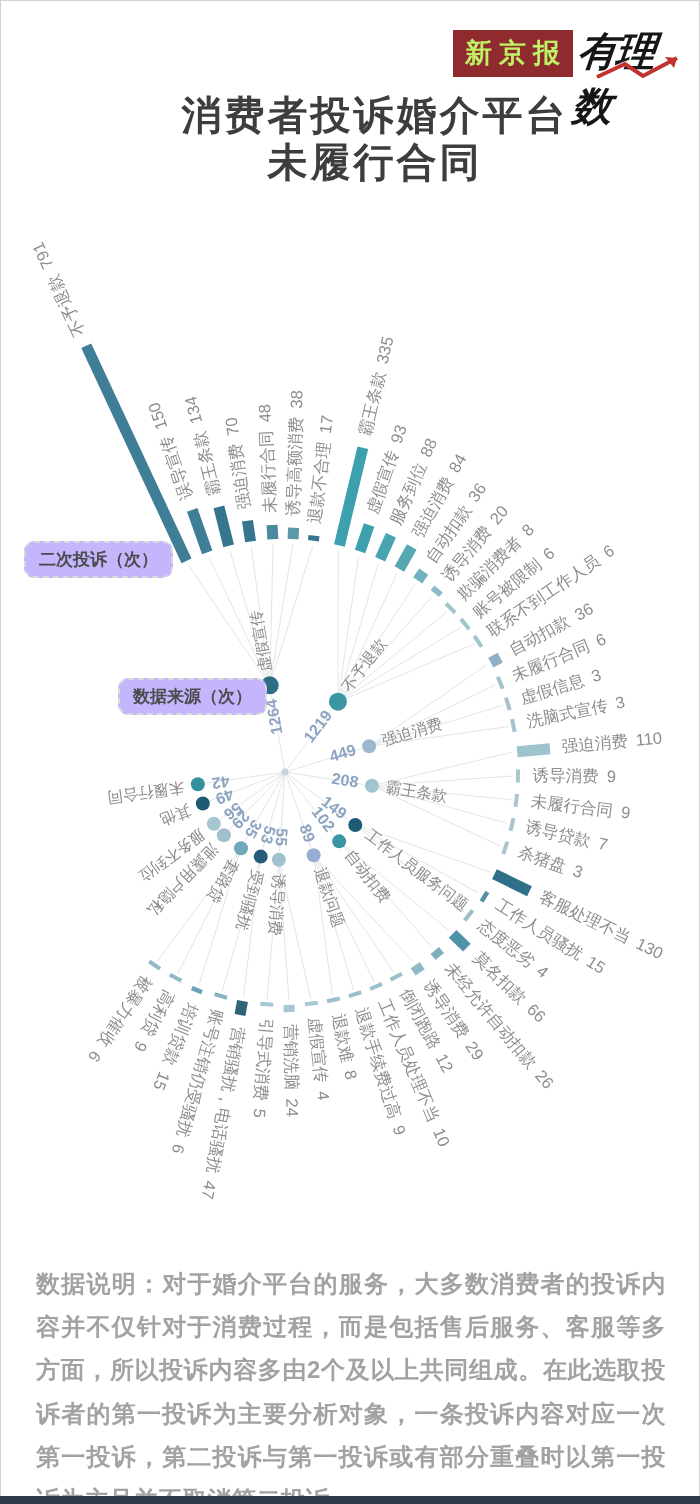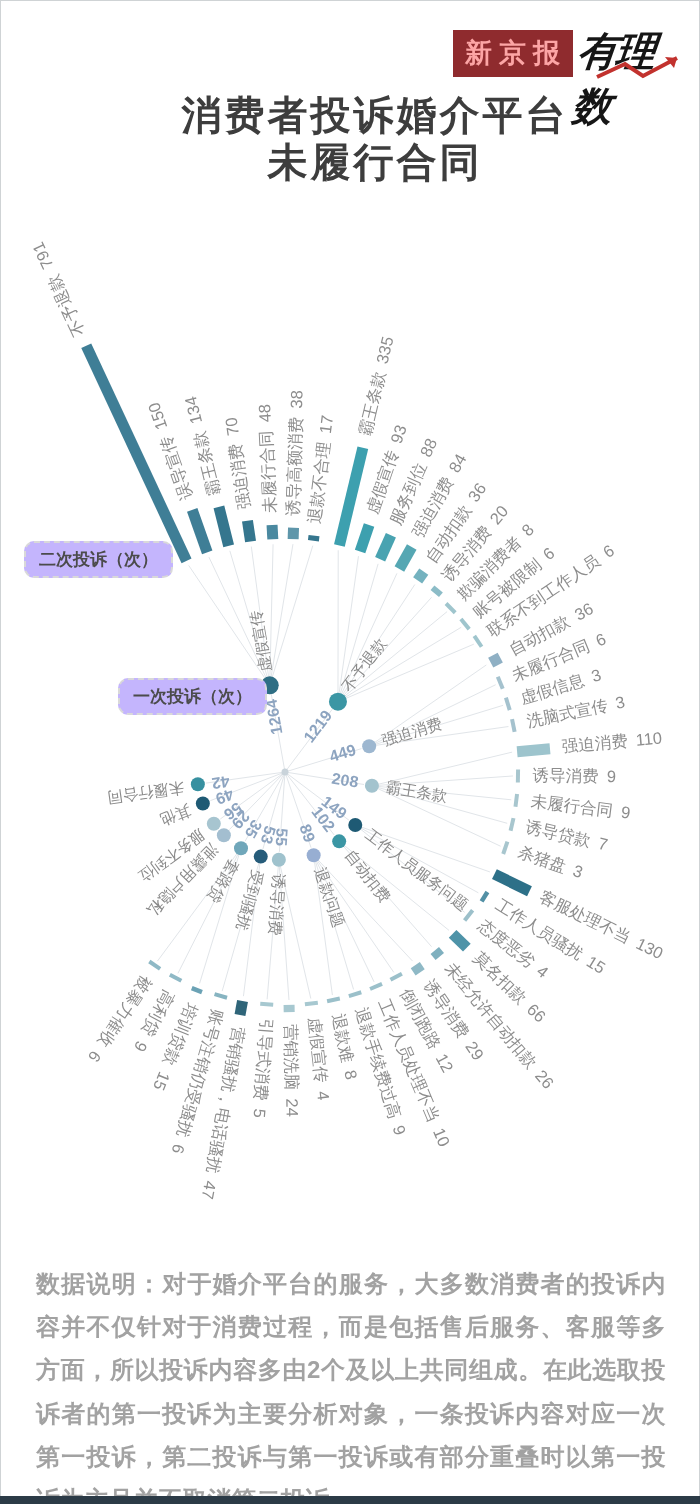--- a/index.html
+++ b/index.html
@@ -1,21 +1,21 @@
 <!DOCTYPE html>
 <html><head>
 <meta charset="utf-8">
 <style>
   html,body{margin:0;padding:0;background:#fff;}
   body{width:700px;height:1504px;position:relative;overflow:hidden;
        font-family:"Liberation Sans","DejaVu Sans",sans-serif;}
   .frame{position:absolute;inset:0;border:1px solid #cfd3d5;border-bottom:none;pointer-events:none;}
   
   .logo{position:absolute;top:24px;left:453px;width:235px;height:60px;}
-  .logo-paper{position:absolute;left:0;top:6px;background:#8f2b2e;color:#fca5a5;
+  .logo-paper{position:absolute;left:0;top:6px;background:#8f2b2e;color:#bef264;
       font-family:"Liberation Serif","DejaVu Serif",serif;font-weight:bold;
       font-size:27px;letter-spacing:7px;padding:5px 6px 6px 12px;}
   .logo-column{position:absolute;left:122px;top:0;color:#161616;font-weight:bold;
       font-style:italic;font-size:40px;letter-spacing:-2px;transform:skewX(-6deg);}
   .logo-zig{position:absolute;left:138px;top:30px;}
   
   h1{position:absolute;top:92px;left:0;width:700px;margin:0;text-align:center;
      color:#3d3d3d;font-size:40px;font-weight:900;letter-spacing:3px;line-height:1.18;padding-left:25px;}
   
   .legend{position:absolute;border:2px dashed #d9d9d9;border-radius:10px;
@@ -232,19 +232,19 @@
     <path d="M86,4 L74,3 L83,14 Z" fill="#c2322e"></path>
   </svg>
 </div>
 
 <h1>
   <span>消费者投诉婚介平台</span><br>
   <span>未履行合同</span>
 </h1>
 
 <div class="legend" id="legend-second">二次投诉（次）</div>
-<div class="legend" id="legend-first">一次投诉（次）</div>
+<div class="legend" id="legend-first">数据来源（次）</div>
 
 <div class="notes">
   <div><span>数据说明：</span><span>对于婚介平台的服务，大多数消费者的投诉内容并不仅针对于消费过程，而是包括售后服务、客服等多方面，所以投诉内容多由2个及以上共同组成。在此选取投诉者的第一投诉为主要分析对象，一条投诉内容对应一次第一投诉，第二投诉与第一投诉或有部分重叠时以第一投诉为主且并不取消第二投诉。</span></div>
 </div>
 
 <div class="bottom-strip"></div>
 
 </body></html>

